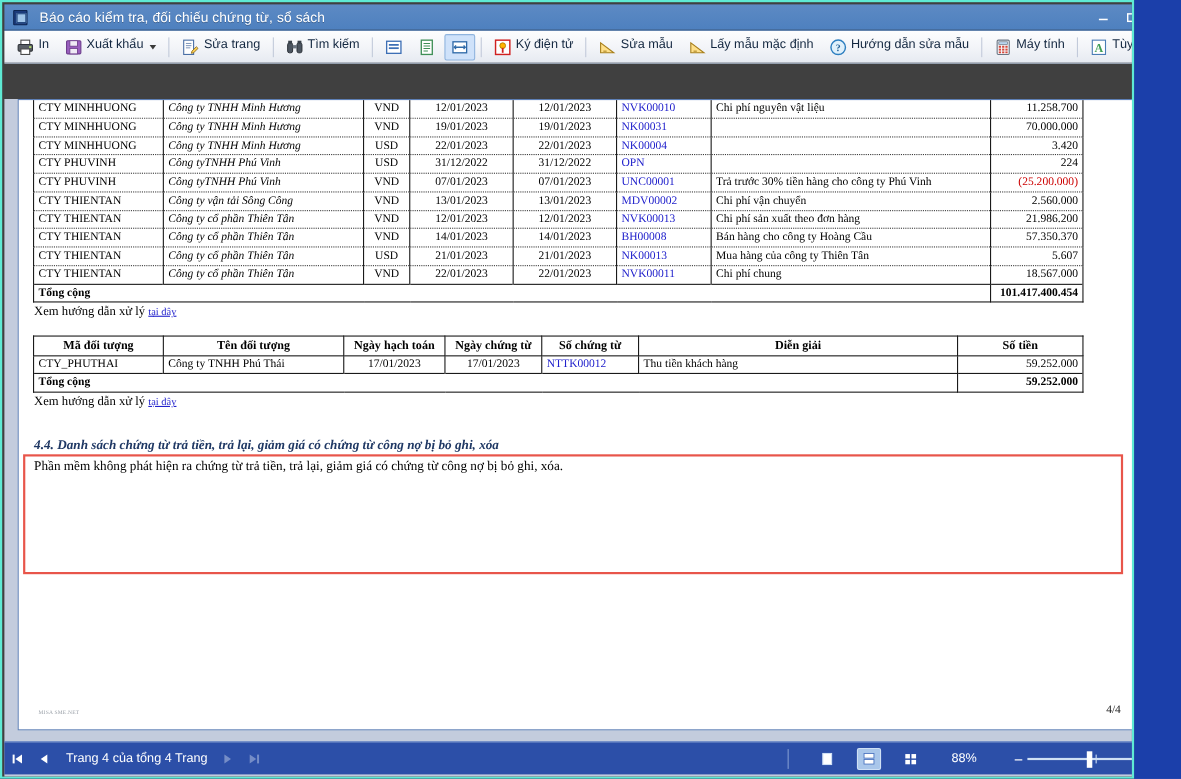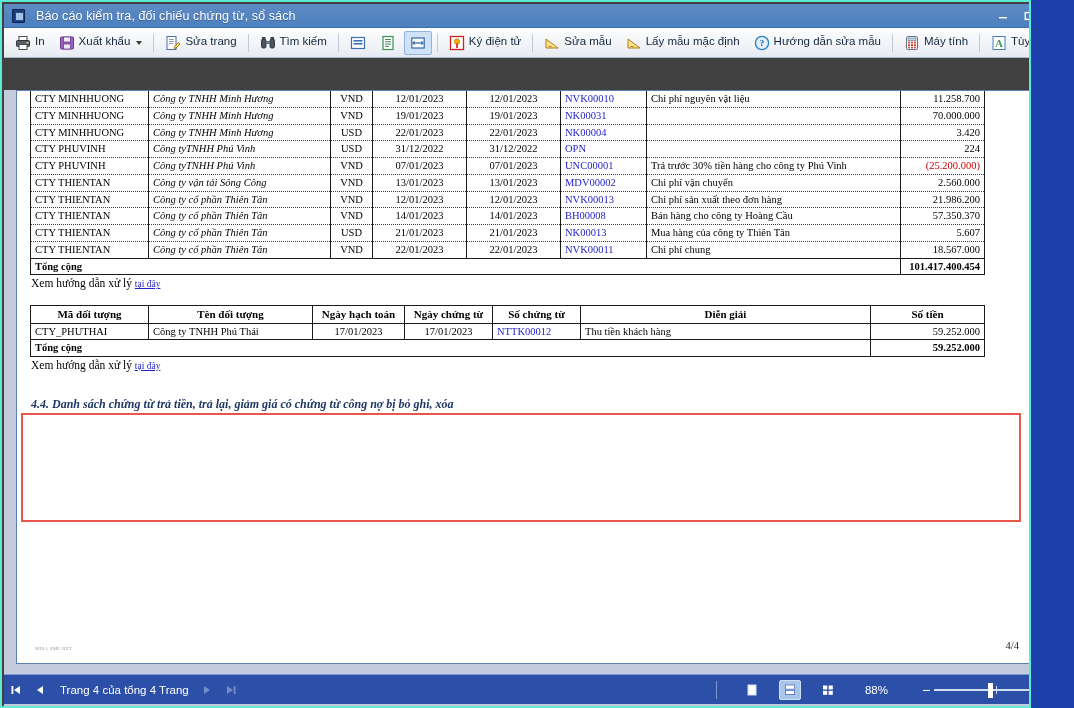--- a/index.html
+++ b/index.html
@@ -592,20 +592,21 @@
           </table>
         </div>
 
         <div class="helpline">
           <span>Xem hướng dẫn xử lý</span>
           <a href="#">tại đây</a>
         </div>
 
         <div style="margin-top:26px;">
           <div class="sechead">4.4. Danh sách chứng từ trả tiền, trả lại, giảm giá có chứng từ công nợ bị bỏ ghi, xóa</div>
+          <div class="para">Phần mềm không phát hiện ra chứng từ trả tiền, trả lại, giảm giá có chứng từ công nợ bị bỏ ghi, xóa.</div>
         </div>
 
       </div>
 
       <div id="redbox"></div>
 
       <div id="pagefooter">
         <div id="footer-brand">MISA SME.NET</div>
         <div id="footer-page">4/4</div>
       </div>

